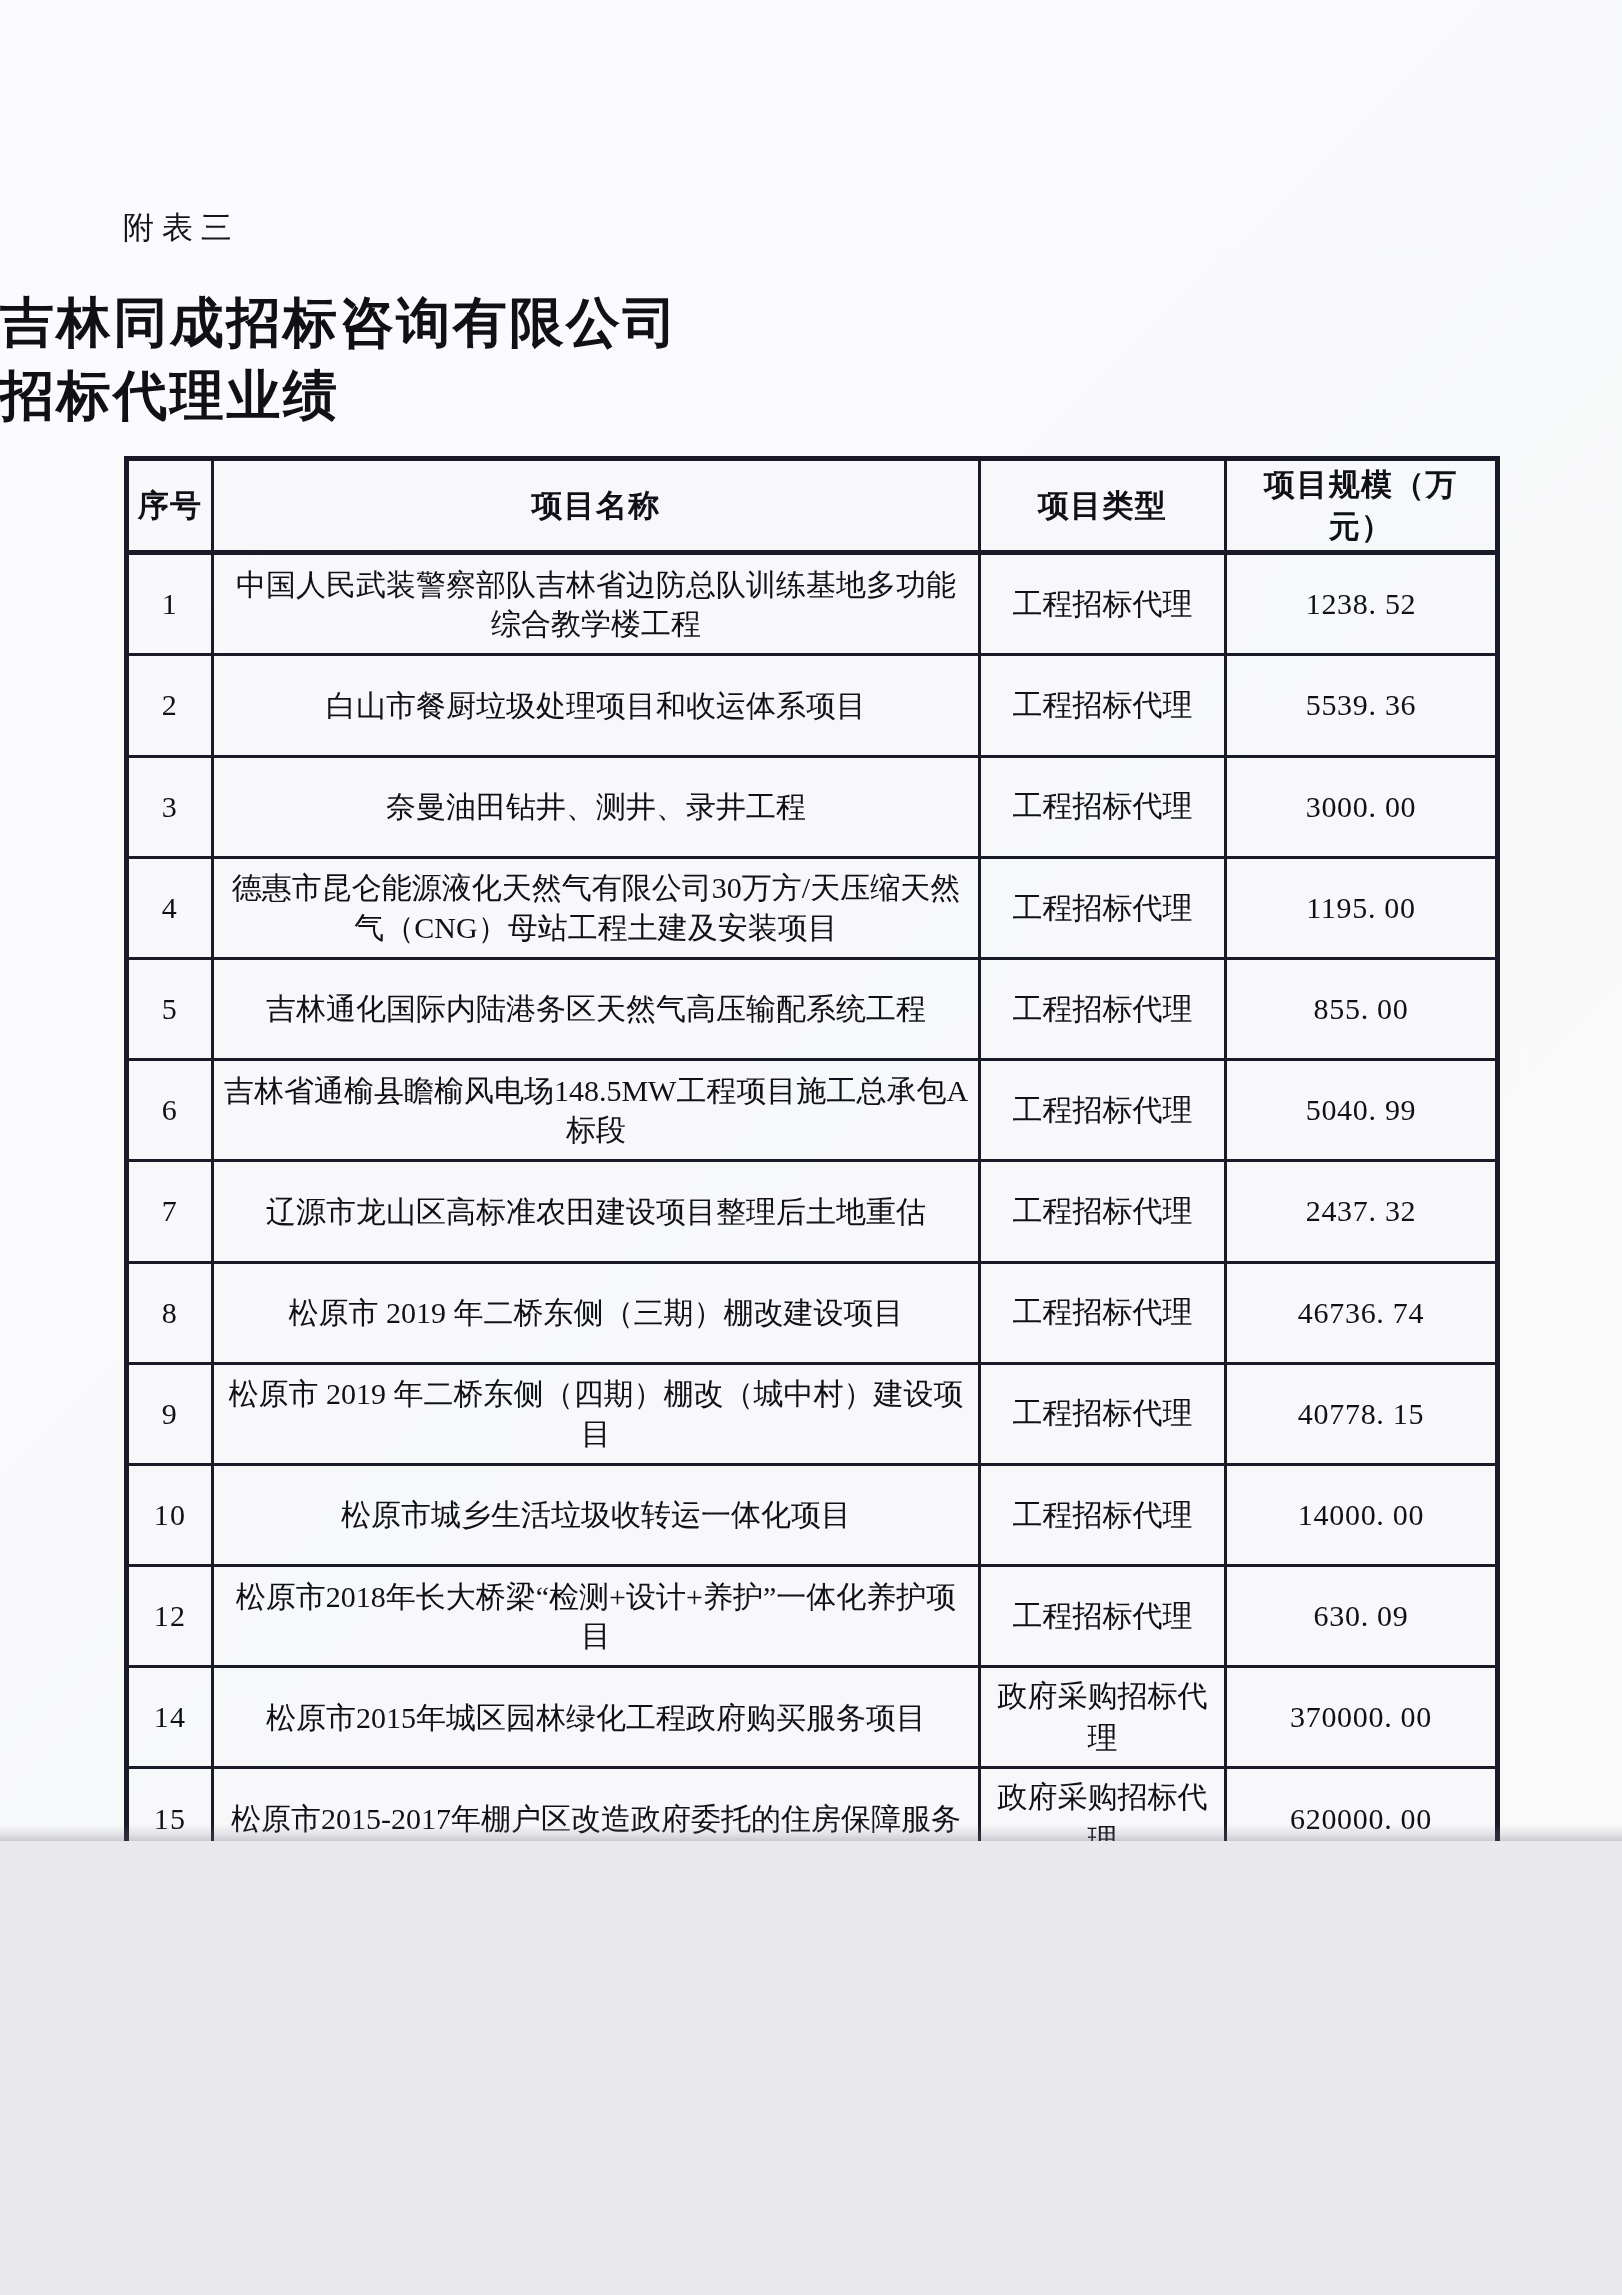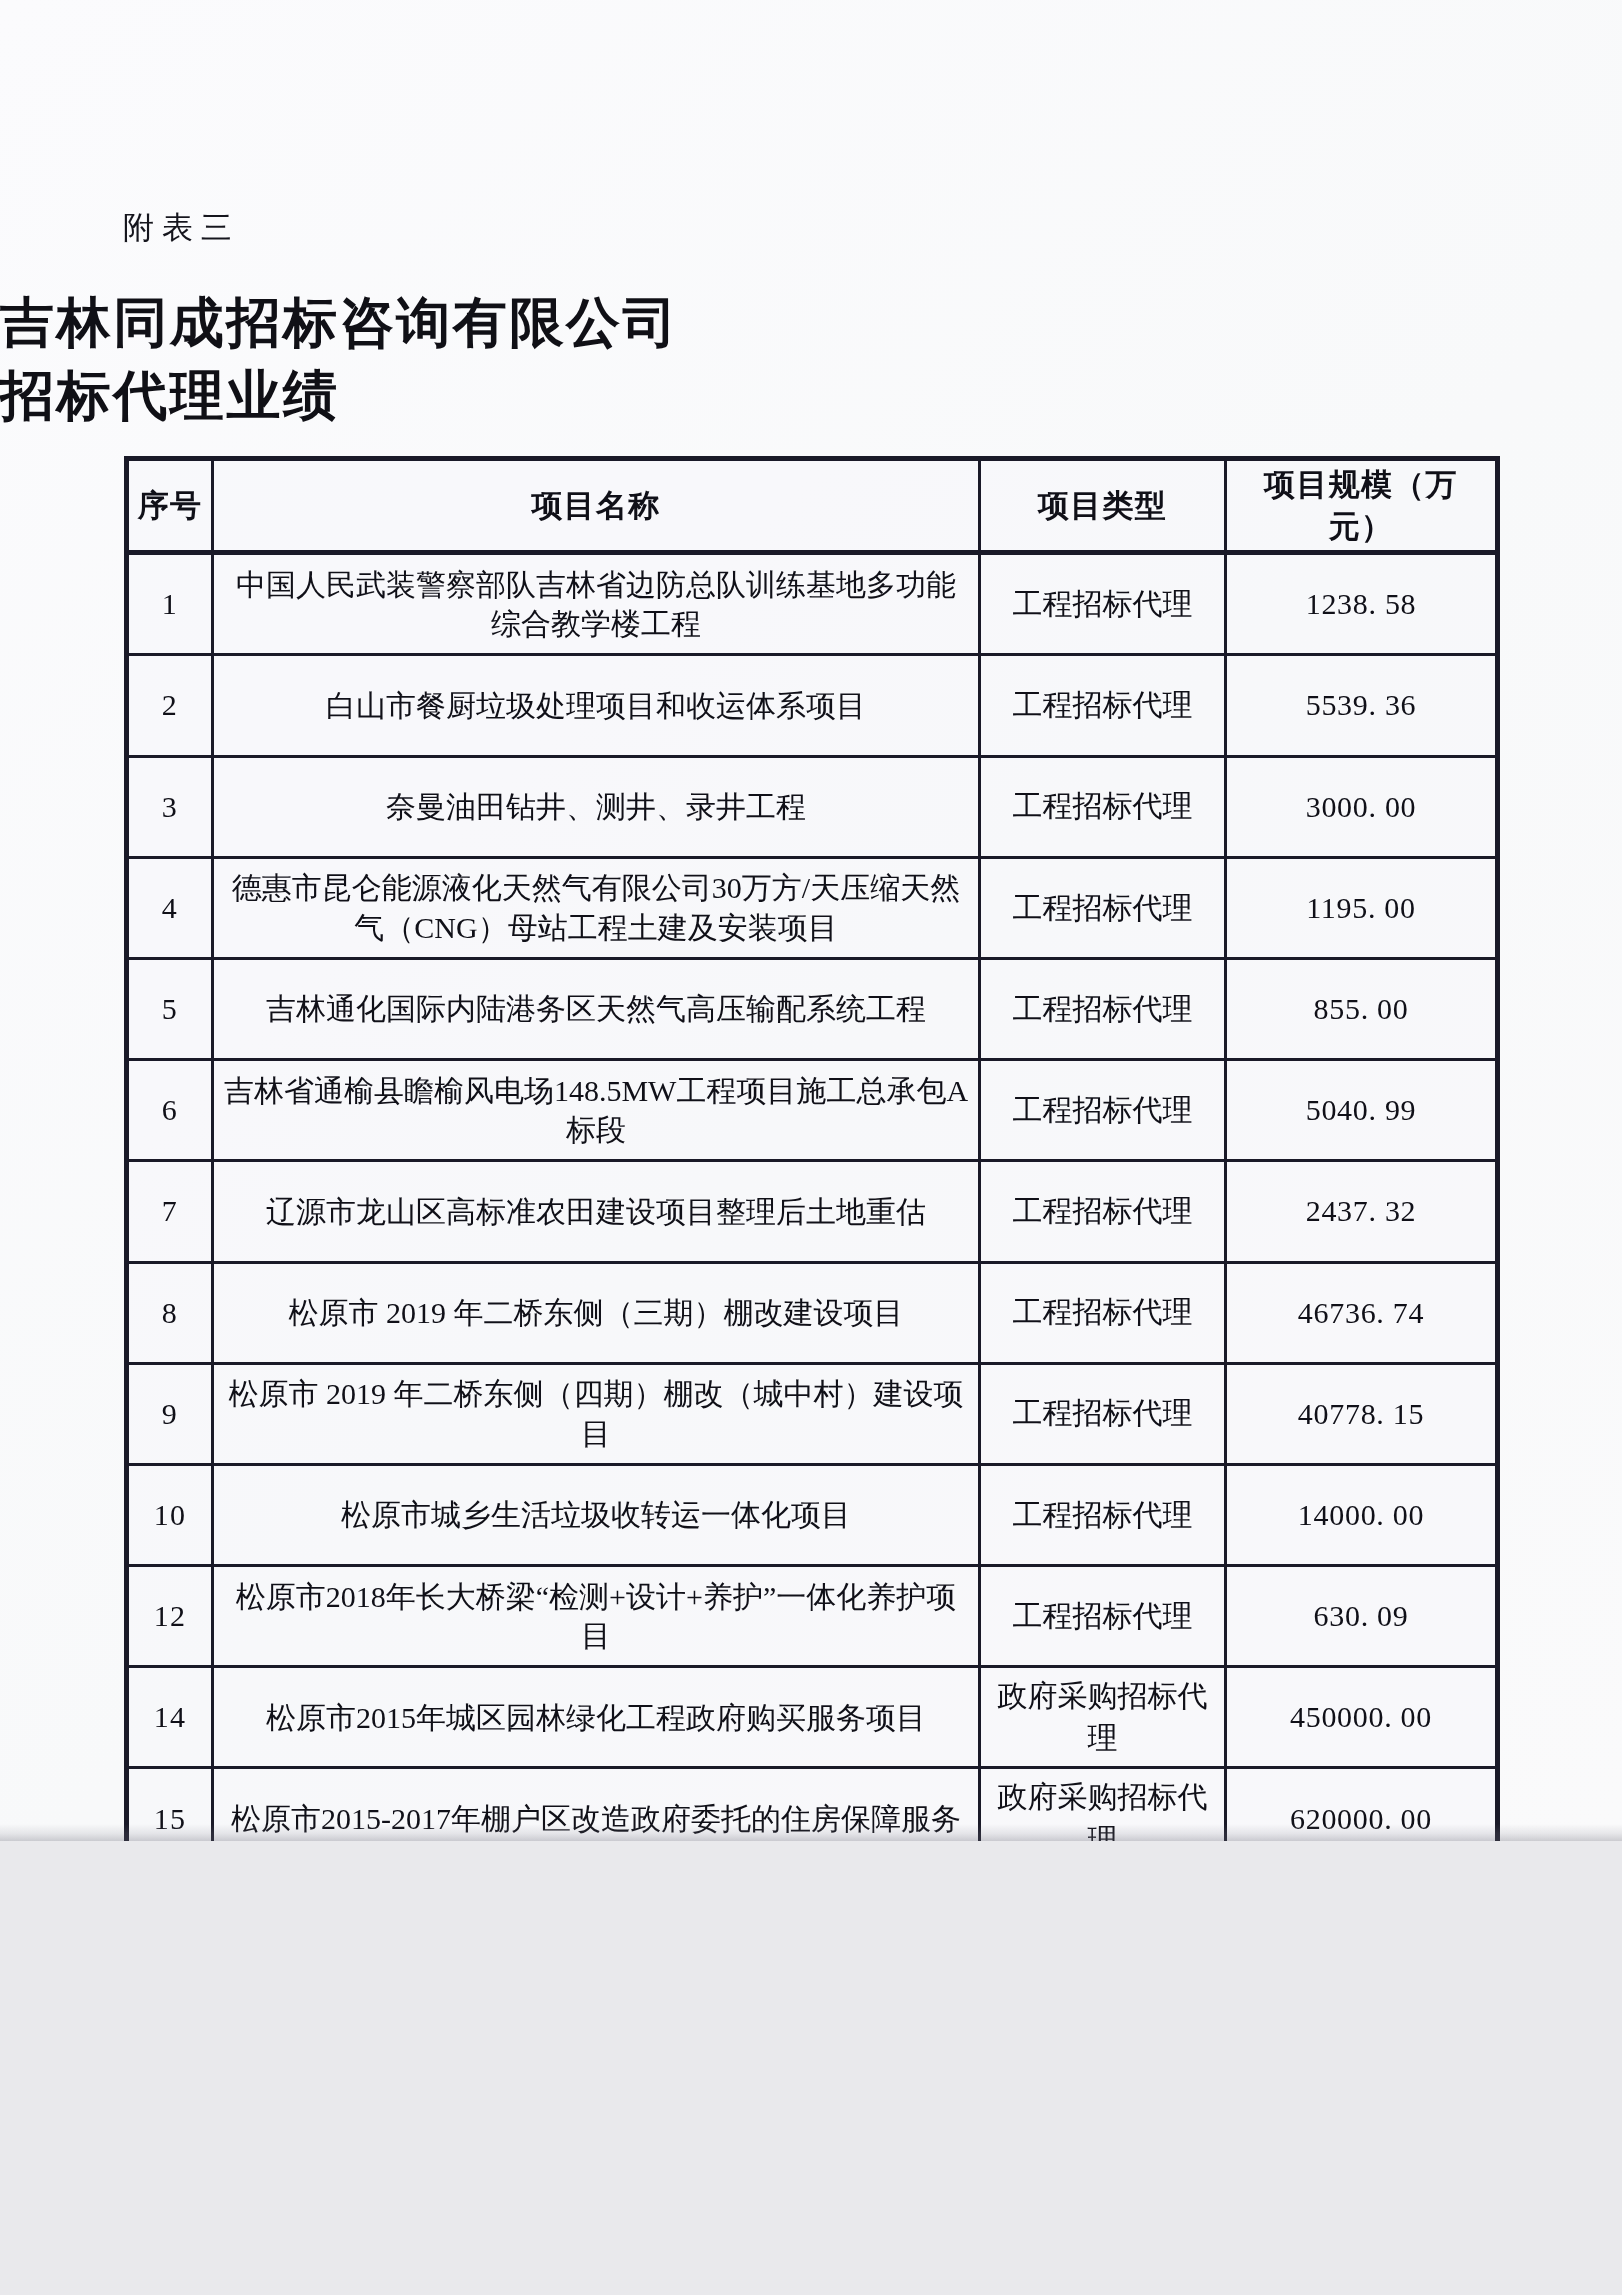--- a/index.html
+++ b/index.html
@@ -127,21 +127,21 @@
         <th>项目名称</th>
         <th>项目类型</th>
         <th>项目规模（万元）</th>
       </tr>
     </thead>
     <tbody>
         <tr>
     <td class="td-index">1</td>
     <td class="td-name">中国人民武装警察部队吉林省边防总队训练基地多功能综合教学楼工程</td>
     <td class="td-type">工程招标代理</td>
-    <td class="td-scale">1238. 58</td>
+    <td class="td-scale">1238. 52</td>
   </tr>
         <tr>
     <td class="td-index">2</td>
     <td class="td-name">白山市餐厨垃圾处理项目和收运体系项目</td>
     <td class="td-type">工程招标代理</td>
     <td class="td-scale">5539. 36</td>
   </tr>
         <tr>
     <td class="td-index">3</td>
     <td class="td-name">奈曼油田钻井、测井、录井工程</td>
@@ -193,21 +193,21 @@
         <tr>
     <td class="td-index">12</td>
     <td class="td-name">松原市2018年长大桥梁“检测+设计+养护”一体化养护项目</td>
     <td class="td-type">工程招标代理</td>
     <td class="td-scale">630. 09</td>
   </tr>
         <tr>
     <td class="td-index">14</td>
     <td class="td-name">松原市2015年城区园林绿化工程政府购买服务项目</td>
     <td class="td-type">政府采购招标代理</td>
-    <td class="td-scale">450000. 00</td>
+    <td class="td-scale">370000. 00</td>
   </tr>
         <tr>
     <td class="td-index">15</td>
     <td class="td-name">松原市2015-2017年棚户区改造政府委托的住房保障服务</td>
     <td class="td-type">政府采购招标代理</td>
     <td class="td-scale">620000. 00</td>
   </tr>
       </tbody>
   </table>
 

